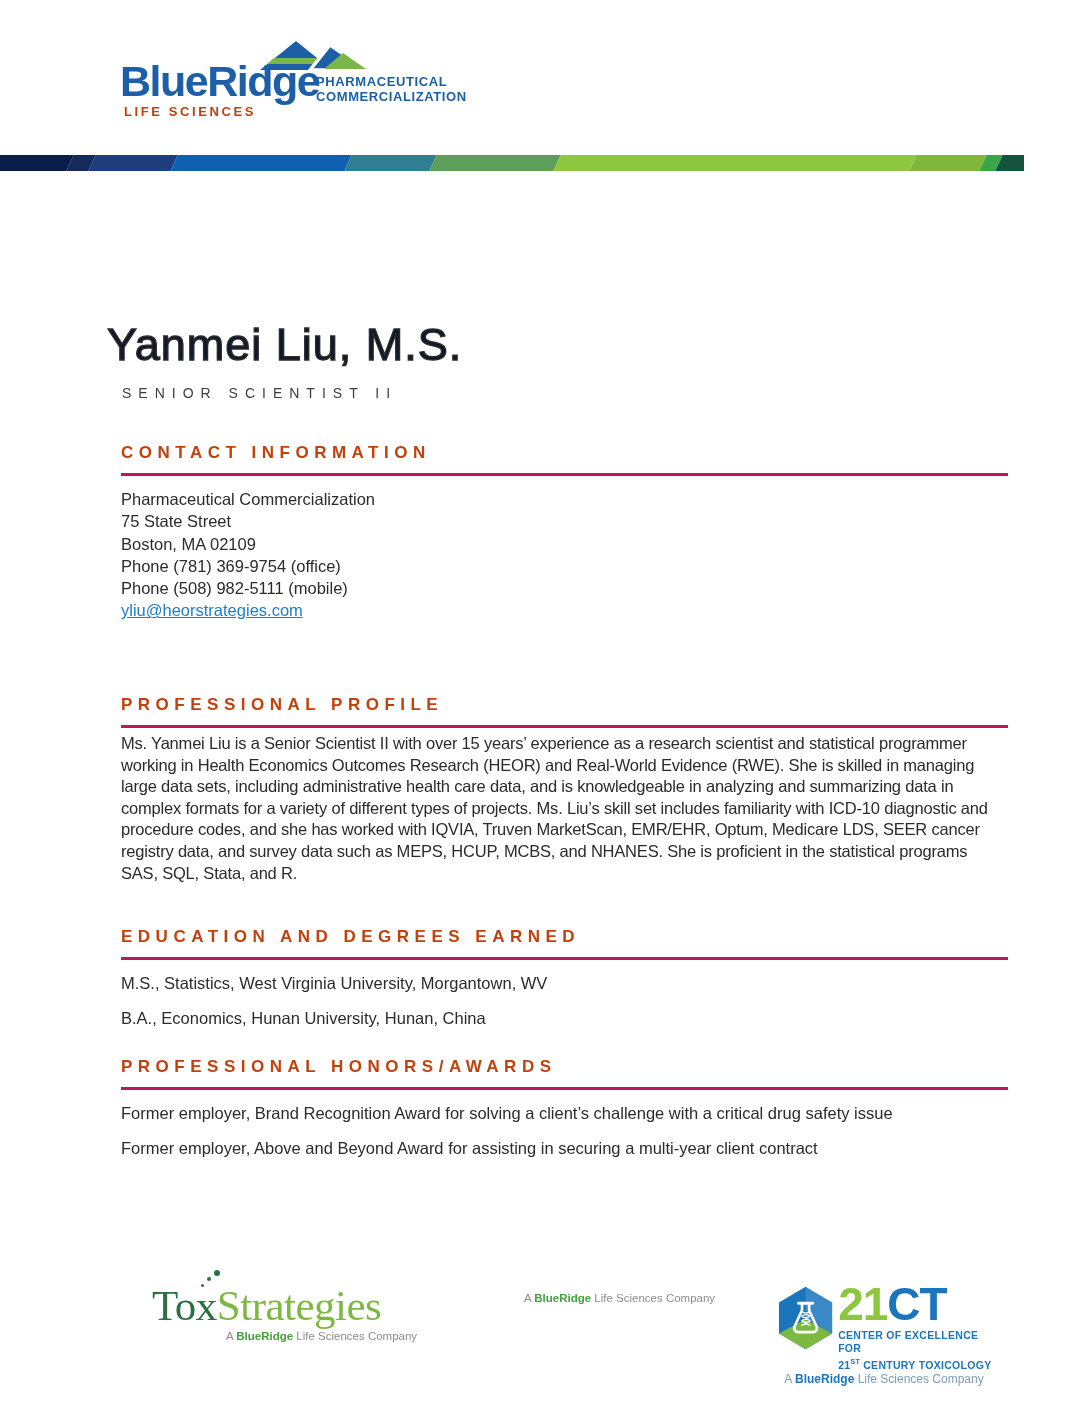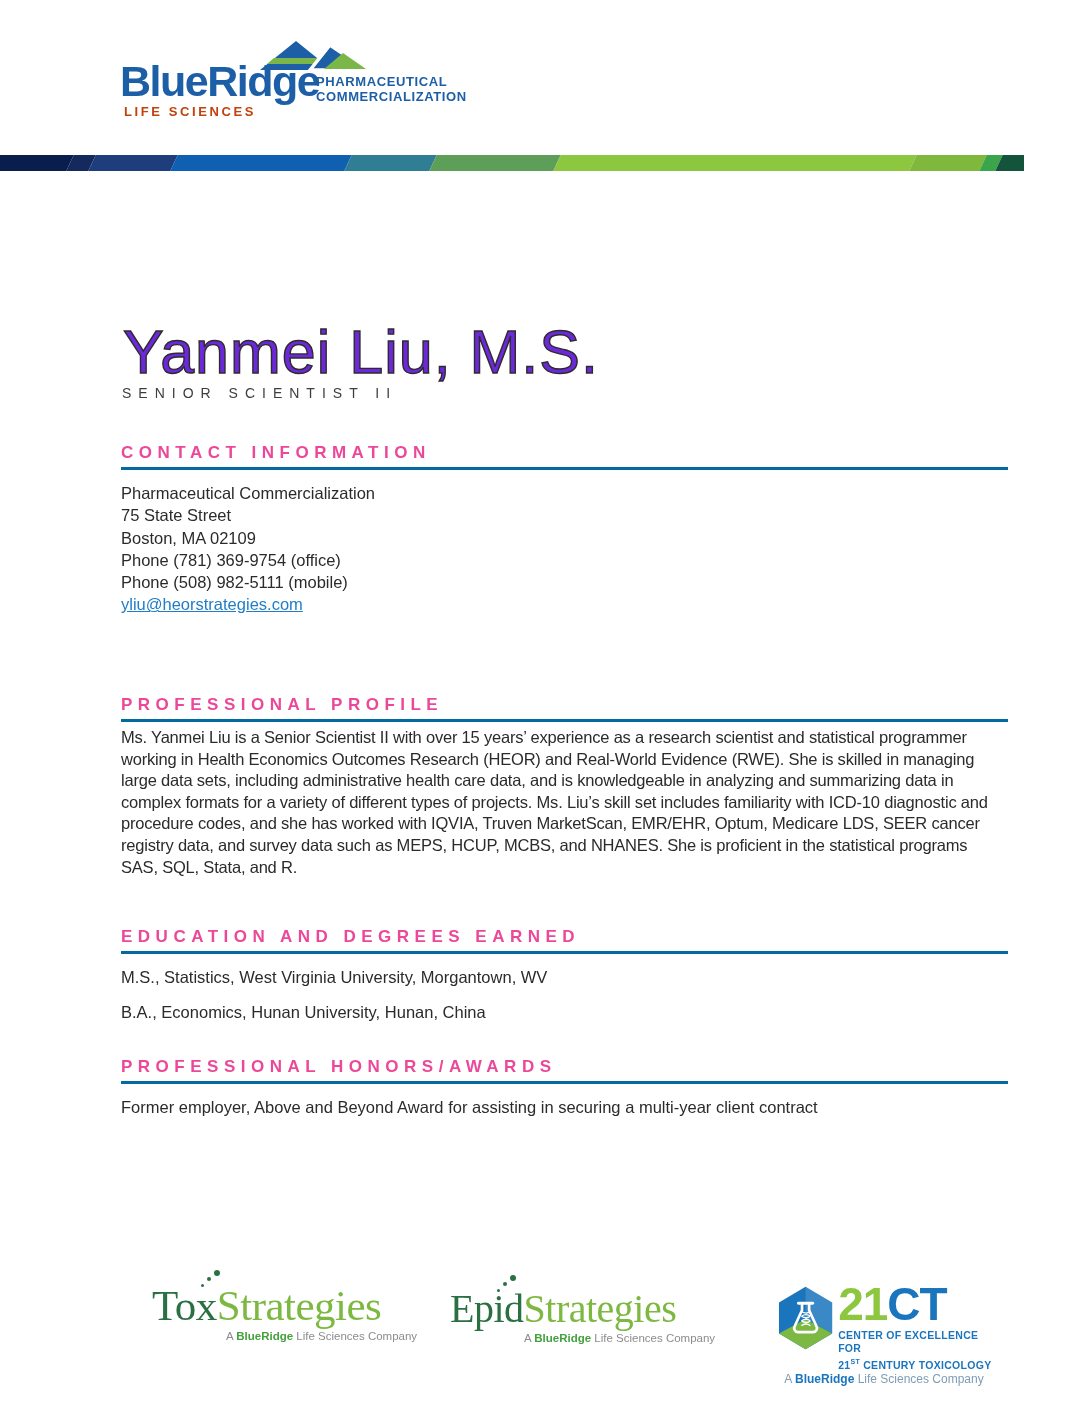--- a/index.html
+++ b/index.html
@@ -16,29 +16,29 @@
                 color:#1d5fa7; line-height:15px; letter-spacing:0.6px; }
   .mountain { position:absolute; left:140px; top:5px; }
 
   
   .band { position:absolute; left:0; top:155px; width:1088px; height:16px;
           overflow:hidden; display:flex; }
   .band-seg { height:100%; flex-shrink:0; transform:skewX(-25deg); }
   .band-seg:first-child { margin-left:-12px; }
 
   
-  .person-name { position:absolute; left:123px; top:322px; font-size:61px; letter-spacing:1px;
-                 color:#6d28d9; -webkit-text-stroke:1.4px #2c2c2c; line-height:1; }
+  .person-name { position:absolute; left:107px; top:322px; font-size:45px; letter-spacing:1px;
+                 color:#0f172a; -webkit-text-stroke:1.4px #2c2c2c; line-height:1; }
   .person-title { position:absolute; left:122px; top:385px; font-size:14px;
                   letter-spacing:7px; color:#3d3d3d; }
 
   
   .sec { position:absolute; left:121px; width:887px; }
-  .sec-heading { font-size:17px; font-weight:bold; letter-spacing:5.5px; color:#ec4899;
-                 line-height:20px; padding-bottom:4px; border-bottom:3px solid #0369a1; }
+  .sec-heading { font-size:17px; font-weight:bold; letter-spacing:5.5px; color:#c2410c;
+                 line-height:20px; padding-bottom:10px; border-bottom:3px solid #be185d; }
   #sec-contact   { top:443px; }
   #sec-profile   { top:695px; }
   #sec-education { top:927px; }
   #sec-honors    { top:1057px; }
 
   .contact-lines { margin-top:12px; font-size:16.5px; line-height:22.3px; color:#2b2b2b; }
   .email-link { color:#1f7dc9; text-decoration:underline; cursor:pointer; }
 
   .profile-text { margin-top:5px; font-size:16.5px; letter-spacing:-0.2px;
                   line-height:21.6px; color:#2b2b2b; }
@@ -130,44 +130,38 @@
   </div>
 
   <div class="sec" id="sec-education">
     <div class="sec-heading">EDUCATION AND DEGREES EARNED</div>
     <div class="list-item">M.S., Statistics, West Virginia University, Morgantown, WV</div>
     <div class="list-item">B.A., Economics, Hunan University, Hunan, China</div>
   </div>
 
   <div class="sec" id="sec-honors">
     <div class="sec-heading">PROFESSIONAL HONORS/AWARDS</div>
+    <div class="list-item">Former employer, Brand Recognition Award for solving a client’s challenge with a critical drug safety issue</div>
     <div class="list-item">Former employer, Above and Beyond Award for assisting in securing a multi-year client contract</div>
   </div>
 
   <div class="tox-logo">
     <div class="strat-line">
       <span class="dots">
         <span class="dot dot1"></span>
           <span class="dot dot2"></span>
           <span class="dot dot3"></span>
       </span><span class="strat-dark">Tox</span><span class="strat-light">Strategies</span>
     </div>
     <div class="strat-tagline">
       <span>A </span><b>BlueRidge</b><span> Life Sciences Company</span>
     </div>
   </div>
 
   <div class="epid-logo">
-    <div class="strat-line">
-      <span class="dots">
-        <span class="dot dot1"></span>
-          <span class="dot dot2"></span>
-          <span class="dot dot3"></span>
-      </span><span class="strat-dark">Epid</span><span class="strat-light">Strategies</span>
-    </div>
     <div class="strat-tagline">
       <span>A </span><b>BlueRidge</b><span> Life Sciences Company</span>
     </div>
   </div>
 
   <div class="ct21">
     <div class="ct21-top">
       <svg width="64" height="70" viewBox="0 0 100 110">
         <polygon points="50,2 95,29 95,81 50,108 5,81 5,29" fill="#1a75bc"></polygon>
         <polygon points="50,2 95,29 95,81 50,56" fill="#ffffff" opacity="0.14"></polygon>

